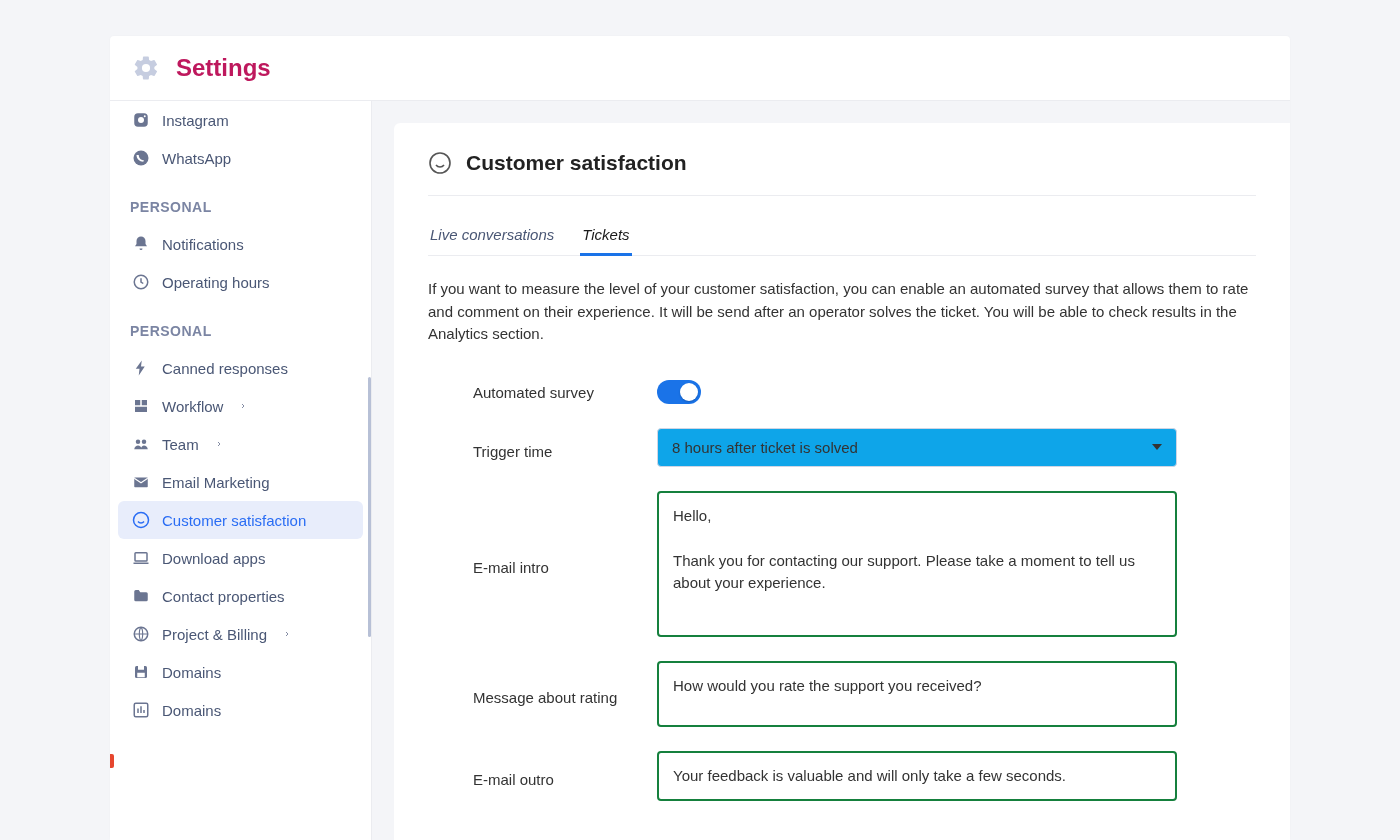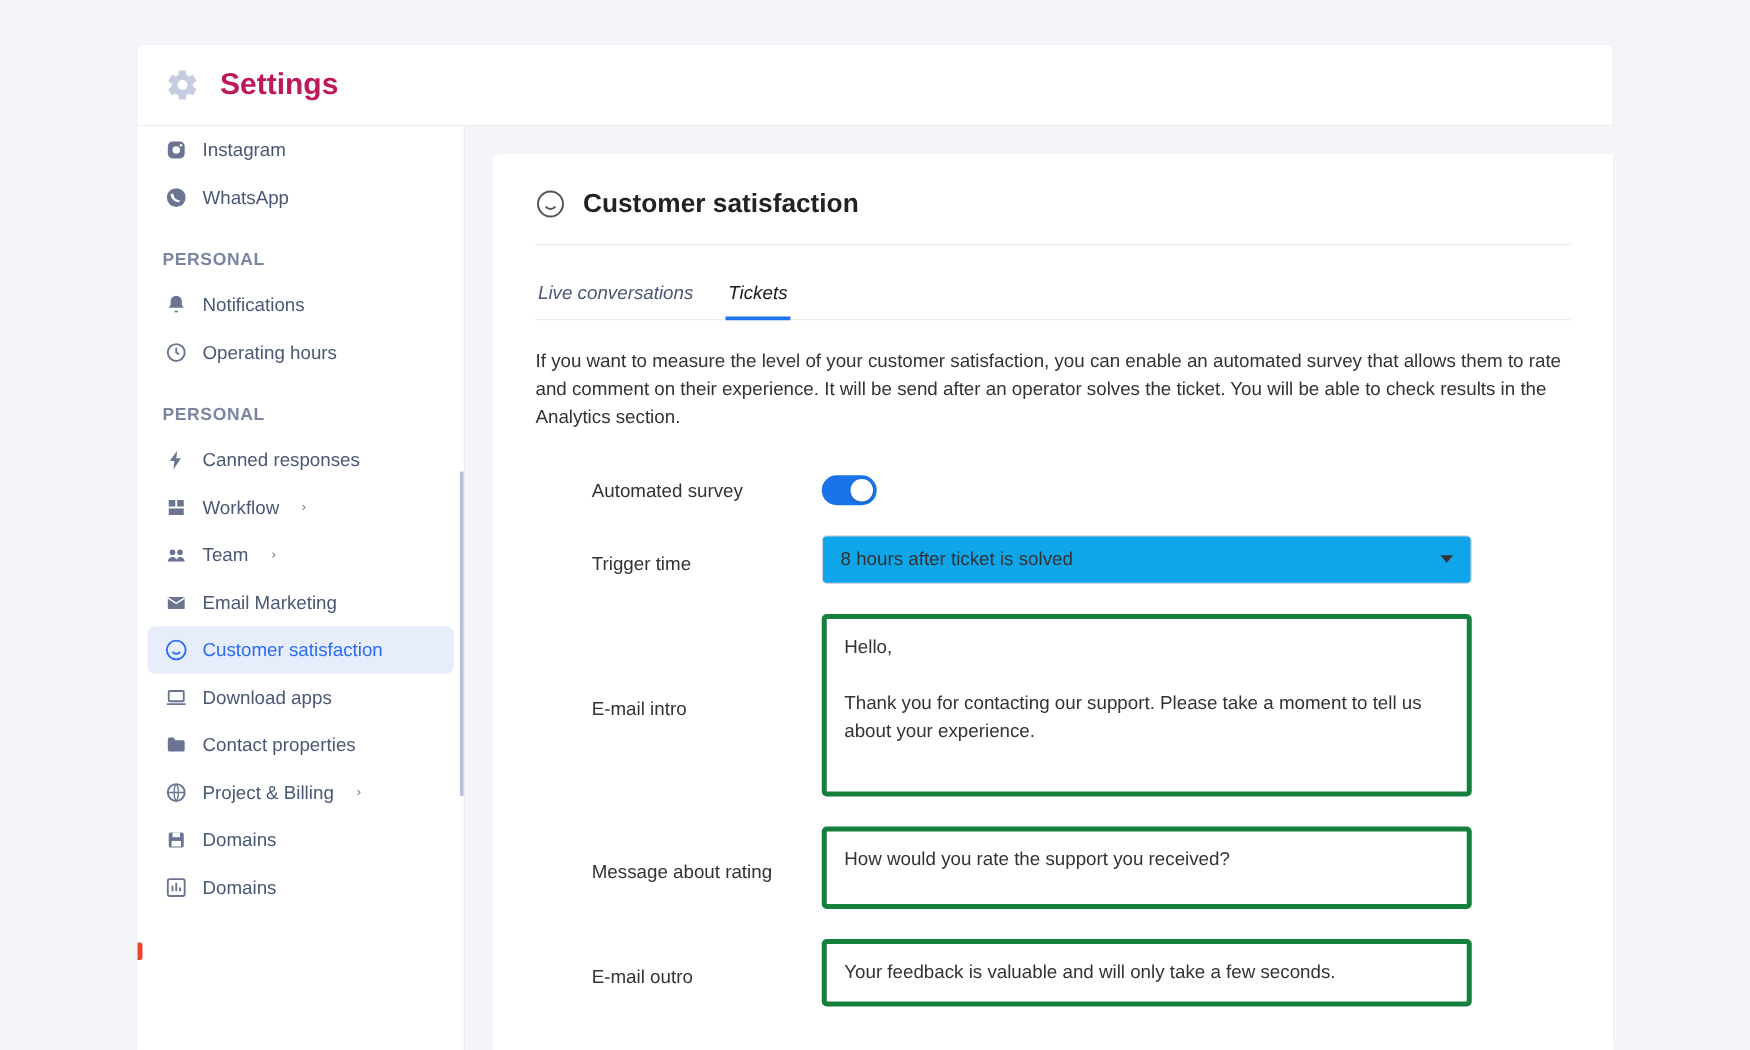--- a/index.html
+++ b/index.html
@@ -193,21 +193,21 @@
       cursor: pointer;
       background: #0ea5e9;
     }
     .select-box .caret {
       width: 0; height: 0;
       border-left: 5px solid transparent;
       border-right: 5px solid transparent;
       border-top: 6px solid #333;
     }
     .textbox {
-      border: 4px solid #15803d;
+      border: 2px solid #15803d;
       border-radius: 4px;
       padding: 12px 14px;
       font-size: 15px;
       color: #333;
       line-height: 1.5;
       min-height: 44px;
       white-space: pre-wrap;
       background: #fff;
     }
     .textbox.tall { min-height: 146px; }

